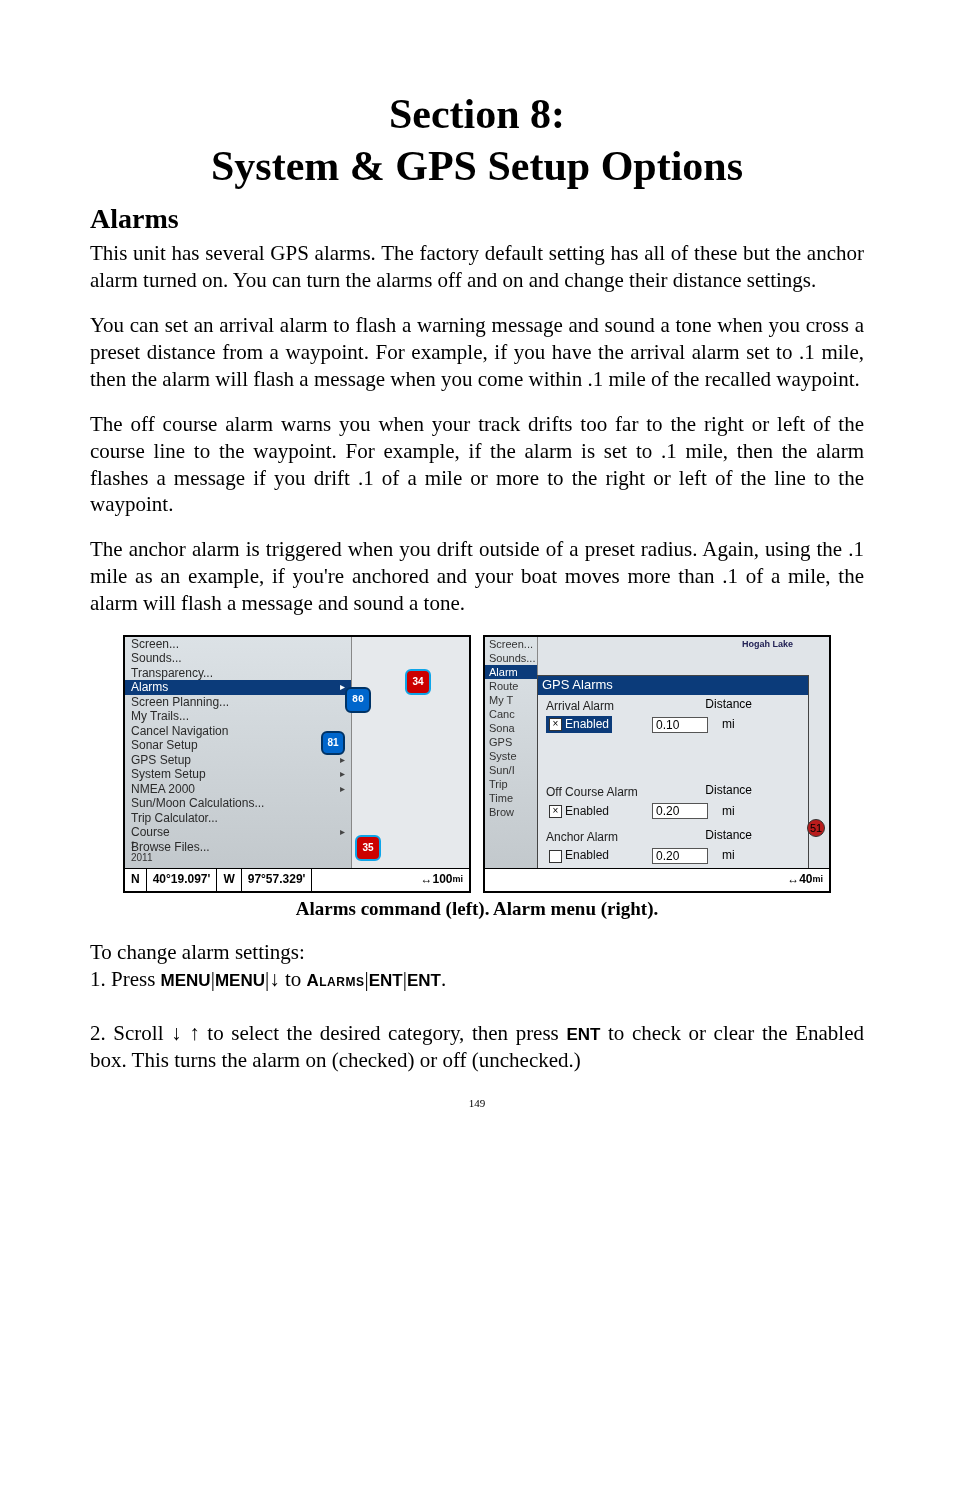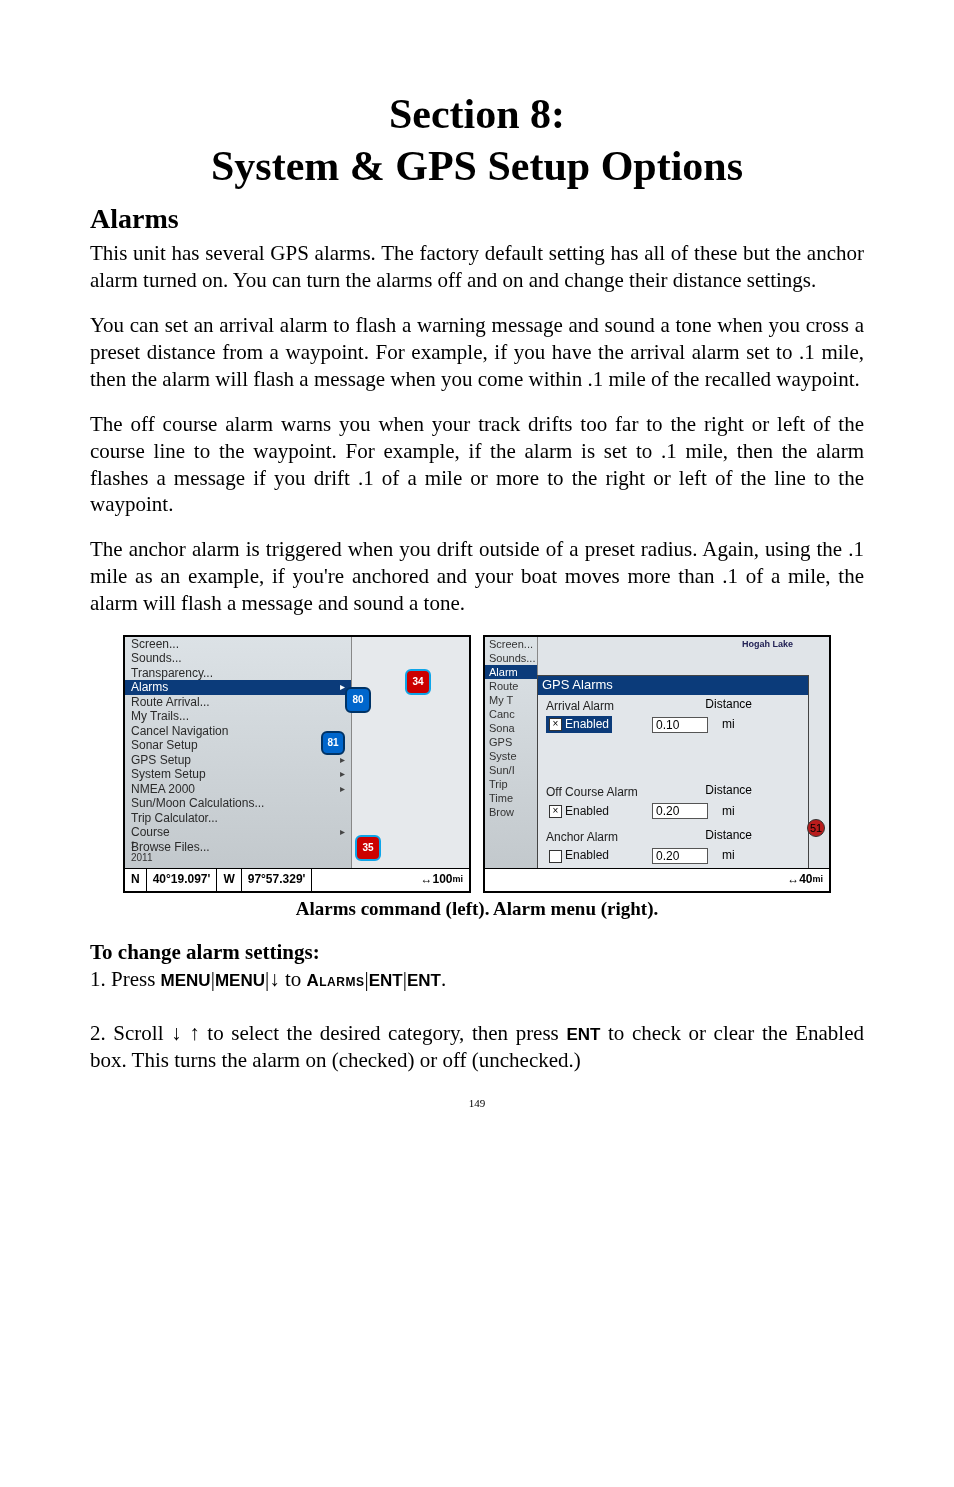--- a/index.html
+++ b/index.html
@@ -21,21 +21,21 @@
     margin: 0 0 4px 0;
     line-height: 1.15;
   }
   h2.sub-title {
     font-family: "Times New Roman", Georgia, serif;
     font-weight: bold;
     font-size: 28px;
     margin: 10px 0 4px 0;
   }
   p.body { margin: 0 0 18px 0; text-align: justify; }
-  p.tight { margin: 0; font-weight: bold; }
+  p.tight { margin: 0; }
   .figure-wrap {
     display: flex;
     justify-content: center;
     gap: 12px;
     margin: 8px 0 4px 0;
   }
   .device-screen {
     width: 348px;
     height: 258px;
     border: 2px solid #000;
@@ -157,34 +157,34 @@
 
 <div class="figure-wrap">
 
   <div class="device-screen">
     <div class="map-bg"></div>
     <div class="menu-panel" id="left-menu">
         <div class="menu-item">Screen...</div>
         <div class="menu-item">Sounds...</div>
         <div class="menu-item">Transparency...</div>
         <div class="menu-item highlight submenu">Alarms</div>
-        <div class="menu-item">Route Arrival...</div>
+        <div class="menu-item">Screen Planning...</div>
         <div class="menu-item">My Trails...</div>
         <div class="menu-item">Cancel Navigation</div>
         <div class="menu-item submenu">Sonar Setup</div>
         <div class="menu-item submenu">GPS Setup</div>
         <div class="menu-item submenu">System Setup</div>
         <div class="menu-item submenu">NMEA 2000</div>
         <div class="menu-item">Sun/Moon Calculations...</div>
         <div class="menu-item">Trip Calculator...</div>
         <div class="menu-item submenu">Course</div>
         <div class="menu-item">Browse Files...</div>
       </div>
     <span class="shield" style="top:32px; right:38px;">34</span>
-    <span class="shield blue" style="top:50px; right:98px;">80</span>
+    <span class="shield blue" style="top:50px; right:98px;font-family:Liberation Mono, monospace;">80</span>
     <span class="shield blue" style="top:94px; left:196px; width:20px;height:20px;">81</span>
     <span class="shield" style="top:198px; right:88px;">35</span>
     <span class="scale-icon">⟟<br>2011</span>
     <div class="status-bar">
       <span class="status-seg">N</span>
       <span class="status-seg">40°19.097'</span>
       <span class="status-seg">W</span>
       <span class="status-seg">97°57.329'</span>
       <span class="status-seg last">↔ <span>100</span> <span style="font-size:9px;">mi</span></span>
     </div>

